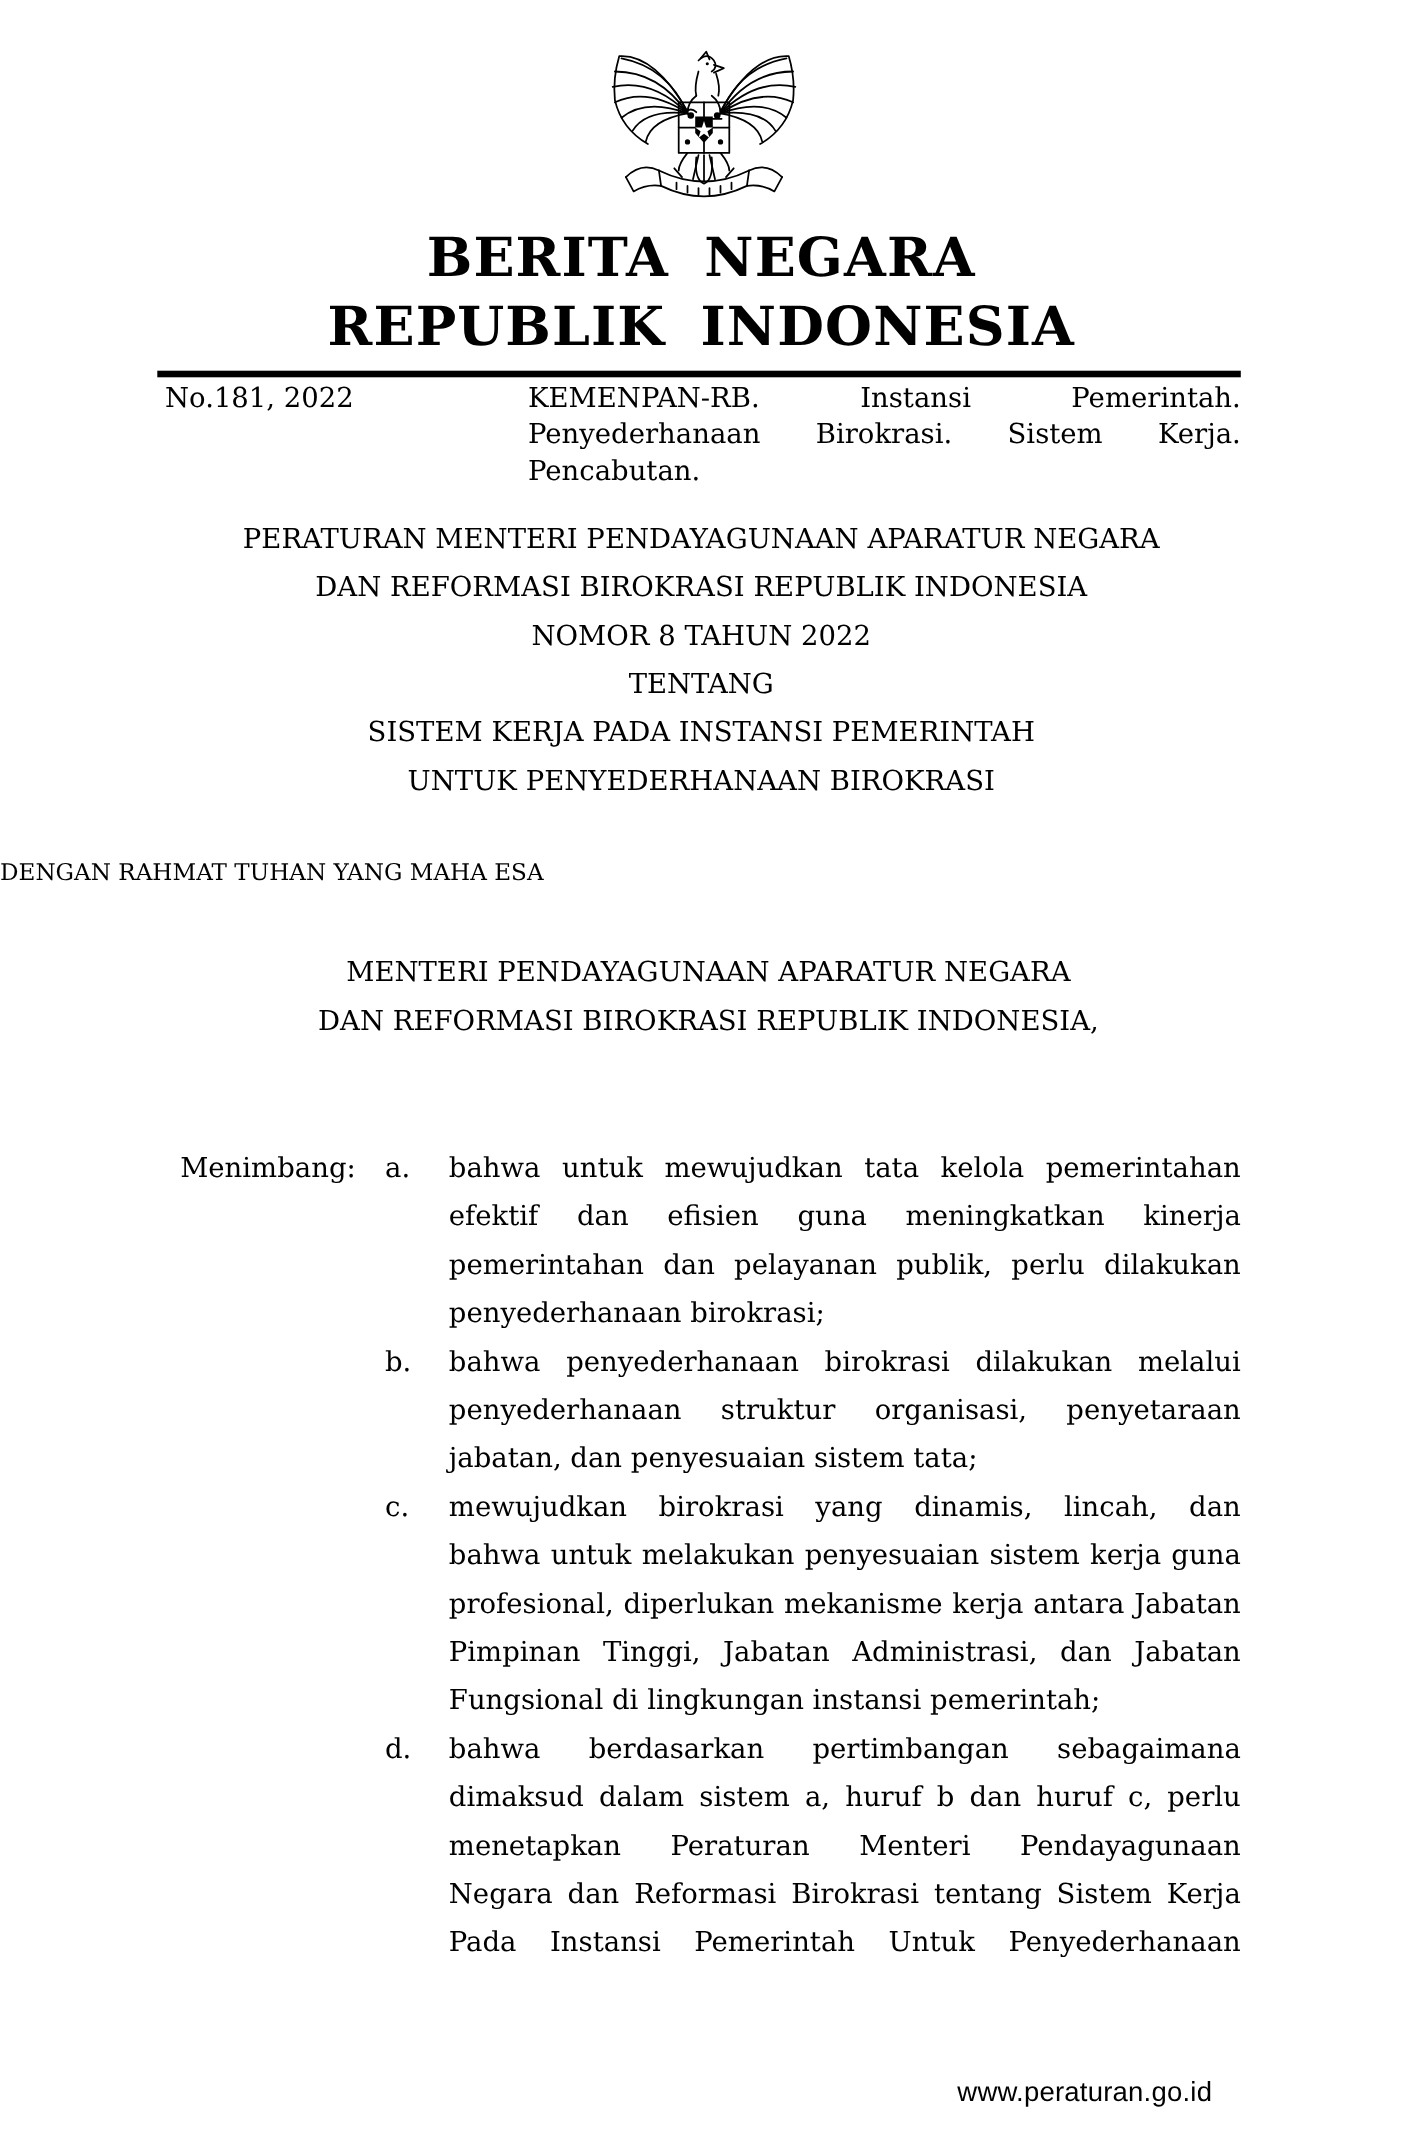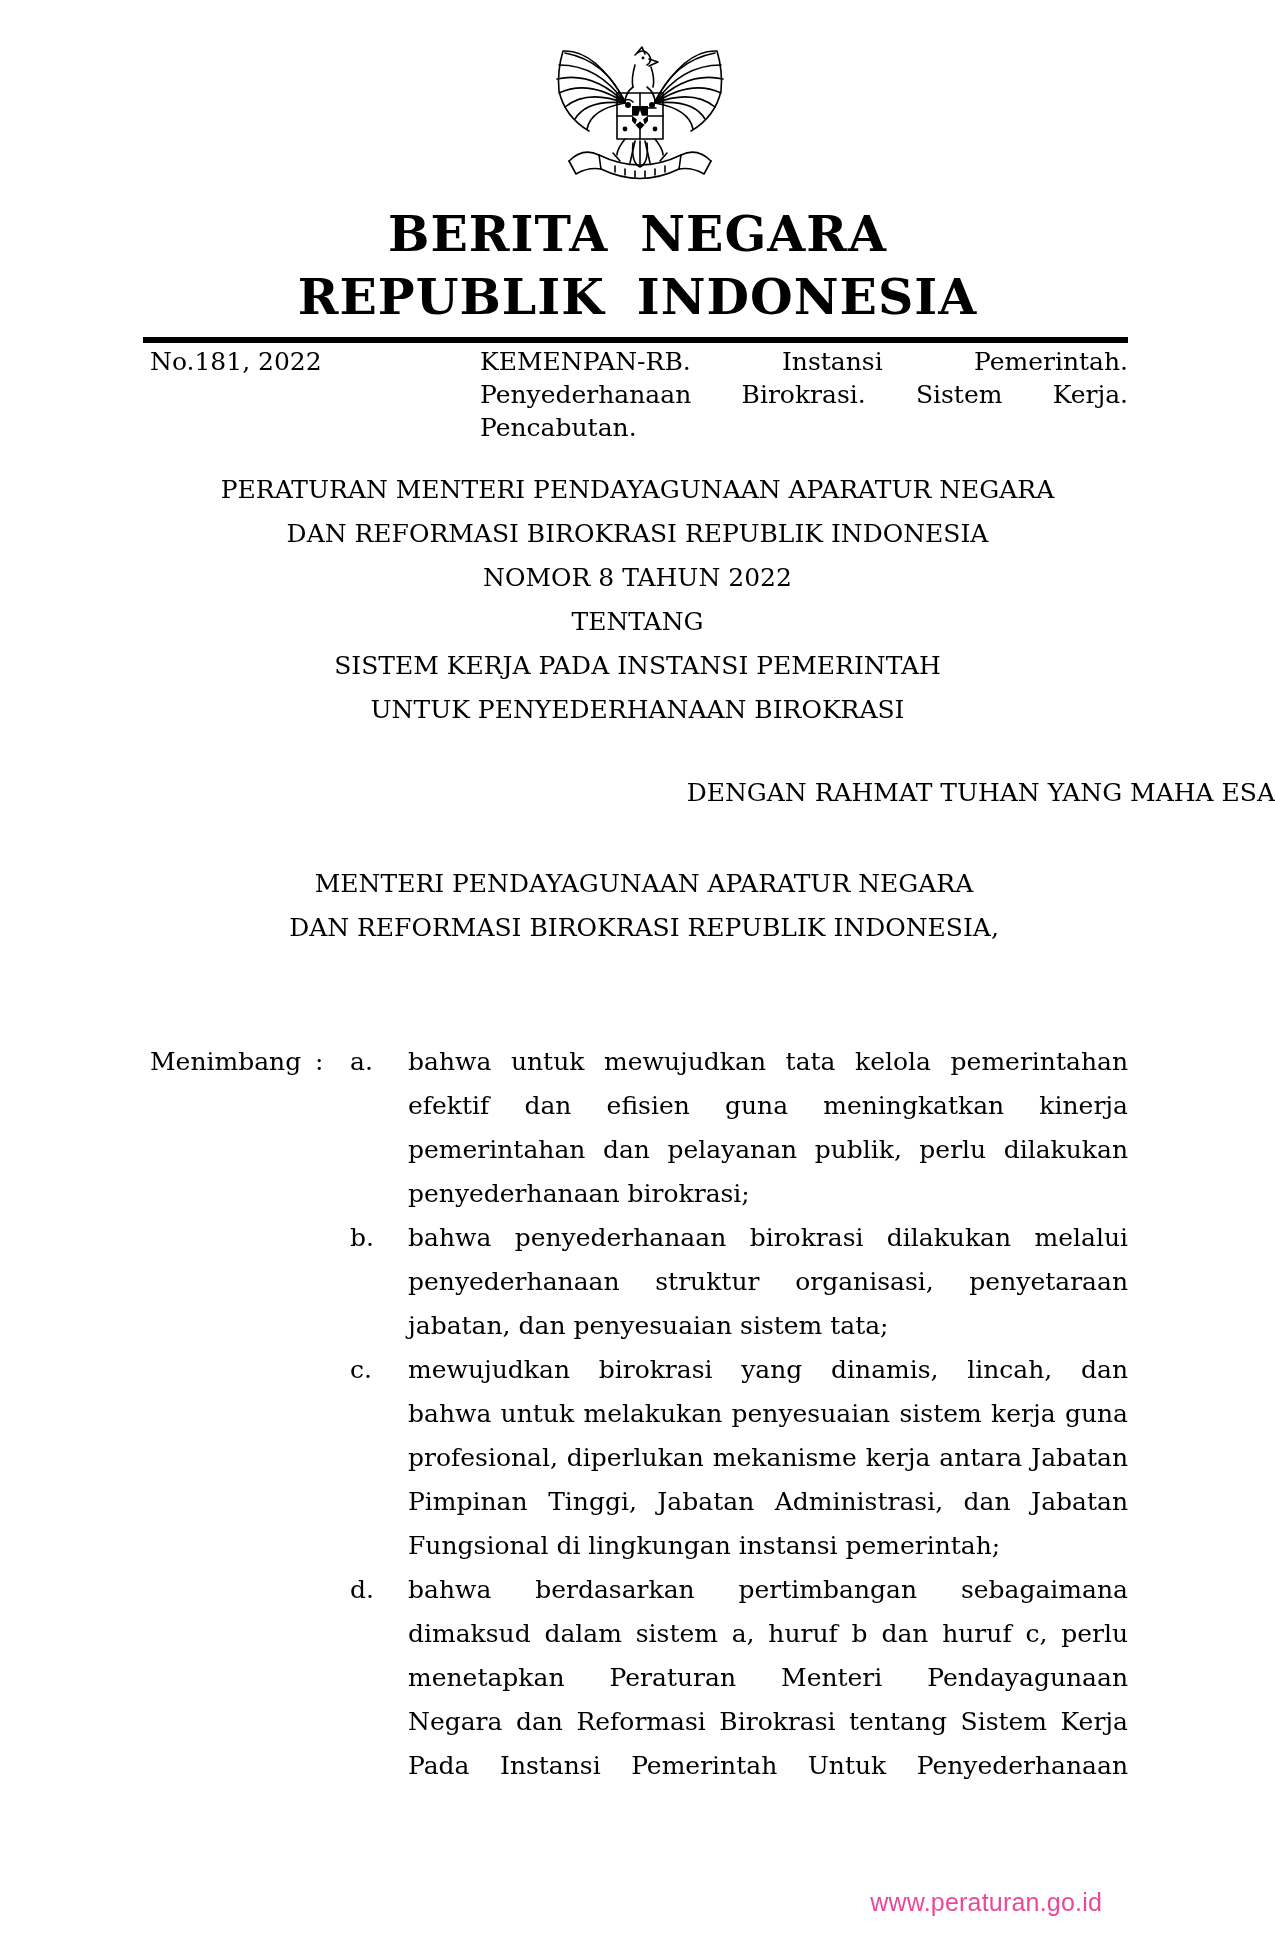--- a/index.html
+++ b/index.html
@@ -32,49 +32,49 @@
     font-size:25px;line-height:33px;
   }
   .subject .jline,.subject .lline{height:33px;line-height:33px;}
   
   .title-block{
     position:absolute;left:0;right:0;top:468px;
     text-align:center;font-size:25px;line-height:44px;
   }
   .invocation{
     position:absolute;left:0;right:0;top:771px;
-    text-align:right;font-size:25px;line-height:44px;margin-left:36px;
+    text-align:left;font-size:21px;line-height:44px;
   }
   .officials{
     position:absolute;left:13px;right:0;top:862px;
     text-align:center;font-size:25px;line-height:44px;
   }
   
   .considering{
     position:absolute;left:150px;top:1040px;width:978px;
     display:flex;font-size:25px;line-height:44px;
   }
-  .c-label{width:165px;}
+  .c-label{width:165px;text-align:right;}
   .c-colon{width:35px;}
   .c-items{width:778px;}
   .c-item{display:flex;}
   .c-marker{width:58px;}
   .c-text{width:720px;}
   
   .jline{
     text-align:justify;text-align-last:justify;
     height:44px;line-height:44px;overflow:hidden;
   }
   .jline::after{content:"";display:inline-block;width:100%;height:0;}
   .lline{height:44px;line-height:44px;text-align:left;}
   
   .footer{
     position:absolute;top:1888px;right:173px;
     font-family:"Liberation Sans","DejaVu Sans",sans-serif;
-    font-size:25px;color:#ec4899;letter-spacing:0.2px;
+    font-size:25px;color:#000000;letter-spacing:0.2px;
   }
   svg .ln{fill:none;stroke:#000000;stroke-width:1.6;stroke-linecap:round;stroke-linejoin:round;}
   svg .fl{fill:#000000;stroke:none;}
 </style>
 </head>
 <body>
 
 <div class="page">
 
   <div class="emblem">

